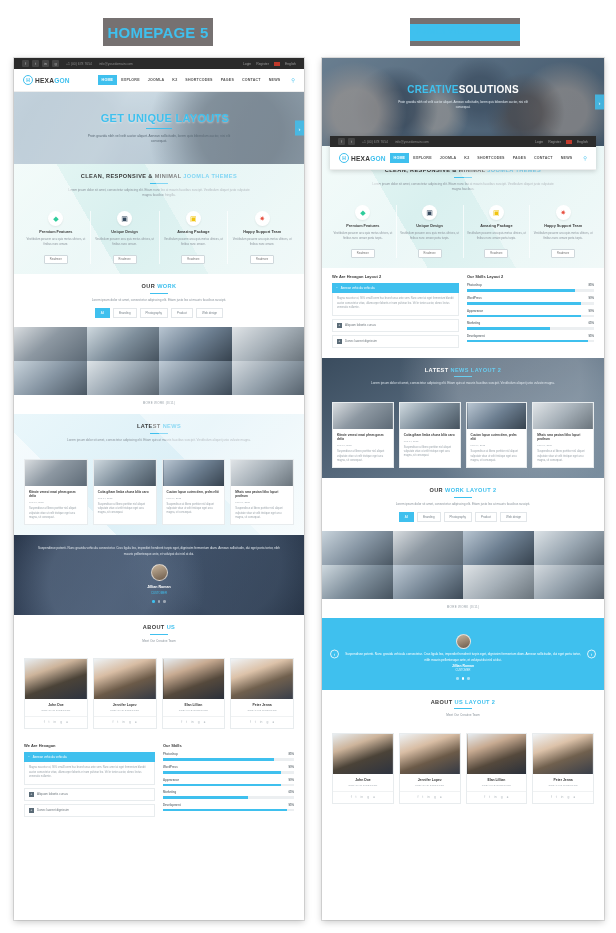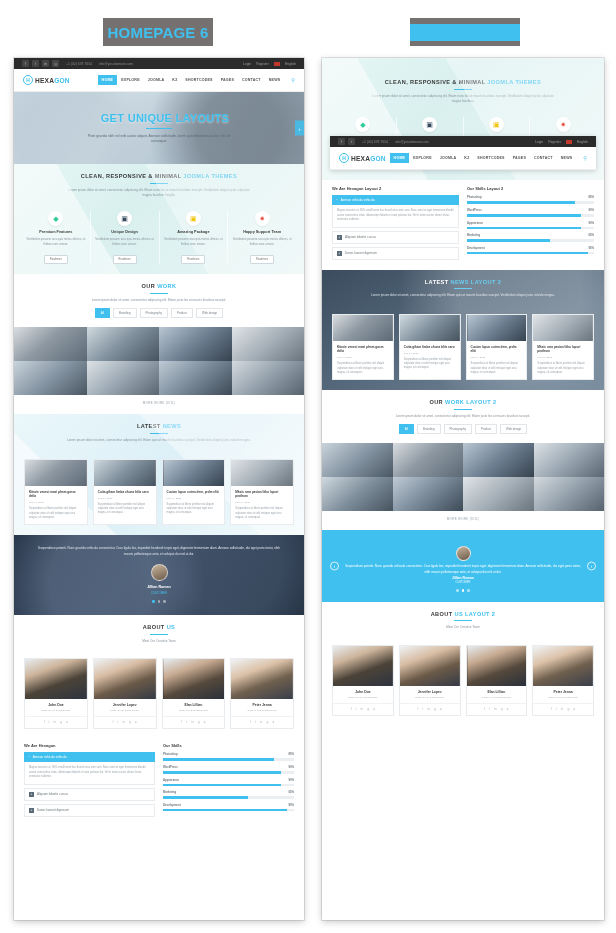--- a/index.html
+++ b/index.html
@@ -183,21 +183,21 @@
   .ppl1{background:linear-gradient(160deg,#e8eef2 0%,#cdb49b 30%,#4b4338 60%,#2d3340 100%);}
   .ppl2{background:linear-gradient(160deg,#eef3f6 0%,#d8bda4 32%,#6b5a48 62%,#343a46 100%);}
   .ppl3{background:linear-gradient(160deg,#e6edf2 0%,#c8ab92 30%,#55493c 62%,#2a303b 100%);}
   .ppl4{background:linear-gradient(160deg,#f0f4f7 0%,#dcc2a9 32%,#70604e 60%,#383e4a 100%);}
 </style>
 </head>
 <body>
 
 <div class="label-bar label-1">
   <span class="tick"></span>
-  <span class="txt">HOMEPAGE 6</span>
+  <span class="txt">HOMEPAGE 5</span>
   <span class="tick"></span>
 </div>
 <div class="label-bar label-2">
   <span class="tick"></span>
   <span class="txt">HOMEPAGE 2</span>
   <span class="tick"></span>
 </div>
 
 <div class="page page-left">
 
@@ -486,20 +486,29 @@
         <div class="bar">
             <i style="width:95%"></i>
           </div>
       </div>
     </div>
   </div>
 </div>
 
 <div class="page page-right">
 
+  <div class="hero2">
+    <div class="bg"></div>
+    <div class="ov"></div>
+    <div class="tx">
+      <h1><span>CREATIVE</span><span style="color:#fff">SOLUTIONS</span></h1>
+      <p>Proin gravida nibh vel velit auctor aliquet. Aenean sollicitudin, lorem quis bibendum auctor, nisi elit consequat.</p>
+    </div>
+    <div class="hero-arrow r">›</div>
+  </div>
 
   <div class="floatnav">
     <div class="topbar">
       <span class="soc">f</span>
       <span class="soc">t</span>
       <span class="ct">+1 (00) 678 7654</span>
       <span class="ct">info@yourdomain.com</span>
       <span class="right">
         <span>Login</span>
         <span>Register</span>

